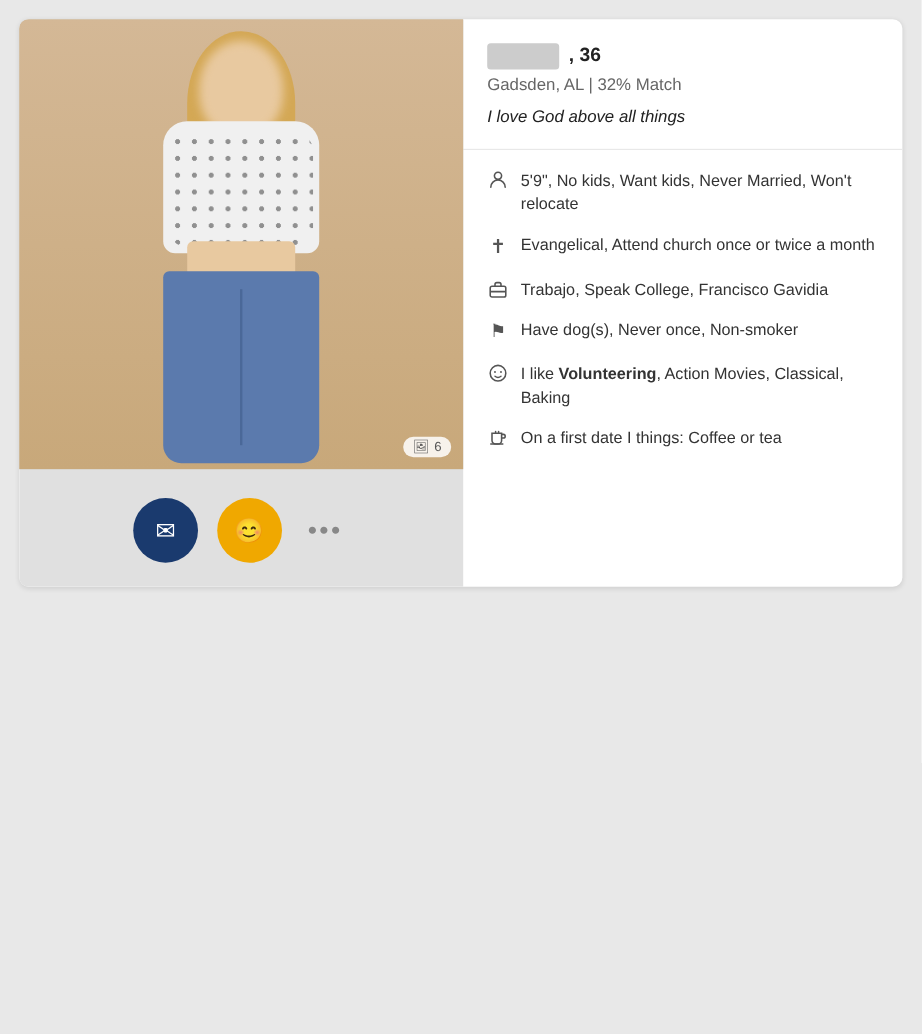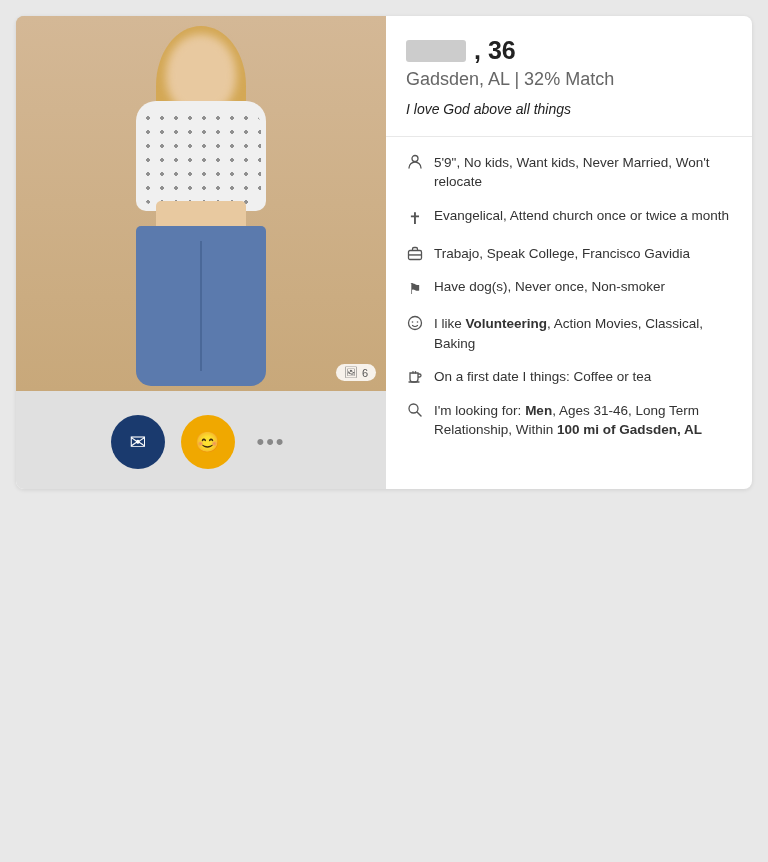--- a/index.html
+++ b/index.html
@@ -101,26 +101,26 @@
       margin-bottom: 4px;
     }
     .profile-name-blurred {
       width: 60px;
       height: 22px;
       background: #ccc;
       border-radius: 3px;
       display: inline-block;
     }
     .profile-age {
-      font-size: 25px;
+      font-size: 16px;
       font-weight: 600;
       color: #222;
     }
     .profile-location {
-      font-size: 18px;
+      font-size: 14px;
       color: #666;
       margin-bottom: 10px;
     }
     .profile-tagline {
       font-size: 14px;
       color: #222;
       line-height: 1.4;
       font-style: italic;
     }
     .profile-details {
@@ -343,26 +343,17 @@
             <path d="M3 5h8v6a3 3 0 0 1-3 3H6a3 3 0 0 1-3-3V5z" stroke="#555" stroke-width="1.3" fill="none"></path>
             <path d="M11 6h1.5a1.5 1.5 0 0 1 0 3H11" stroke="#555" stroke-width="1.3" fill="none"></path>
             <line x1="2" y1="14" x2="12" y2="14" stroke="#555" stroke-width="1.3" stroke-linecap="round"></line>
             <path d="M6 5V3.5" stroke="#555" stroke-width="1.2" stroke-linecap="round"></path>
             <path d="M8.5 5V3.5" stroke="#555" stroke-width="1.2" stroke-linecap="round"></path>
           </svg>
         </div>
         <div class="detail-text">On a first date I things: Coffee or tea</div>
       </div>
 
-      <div class="detail-row">
-        <div class="detail-icon">
-          <svg width="16" height="16" viewBox="0 0 16 16" fill="none" xmlns="http://www.w3.org/2000/svg">
-            <circle cx="6.5" cy="6.5" r="4.5" stroke="#555" stroke-width="1.3" fill="none"></circle>
-            <line x1="10" y1="10" x2="14" y2="14" stroke="#555" stroke-width="1.5" stroke-linecap="round"></line>
-          </svg>
-        </div>
-        <div class="detail-text">I'm looking for: <b>Men</b>, Ages 31-46, Long Term Relationship, Within <b>100 mi of Gadsden, AL</b></div>
-      </div>
 
 
     </div>
   </div>
 </div>
 
 </body></html>

